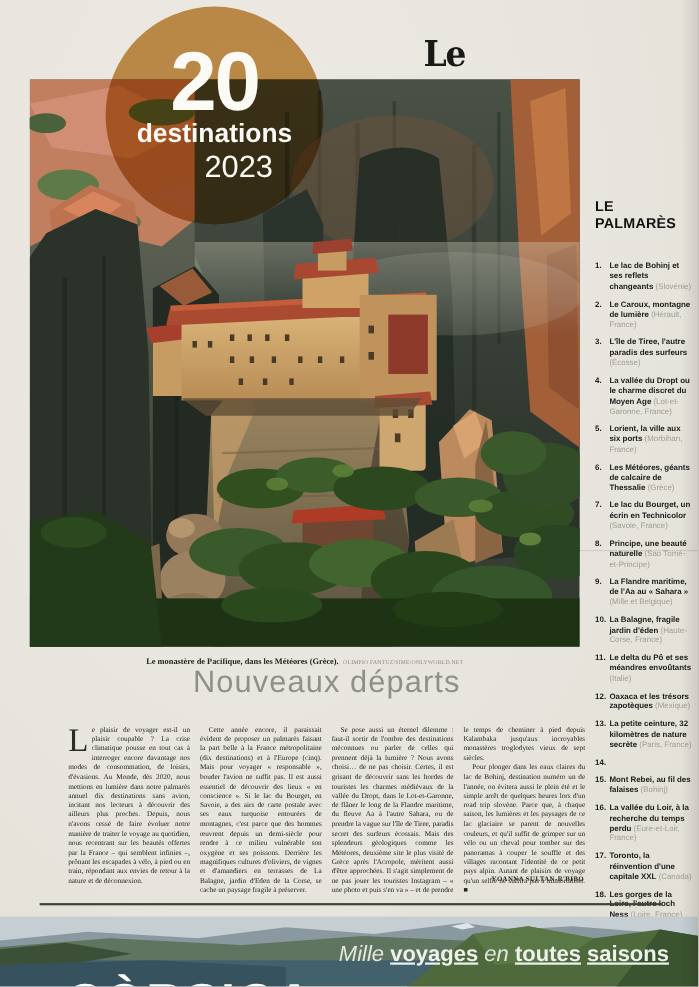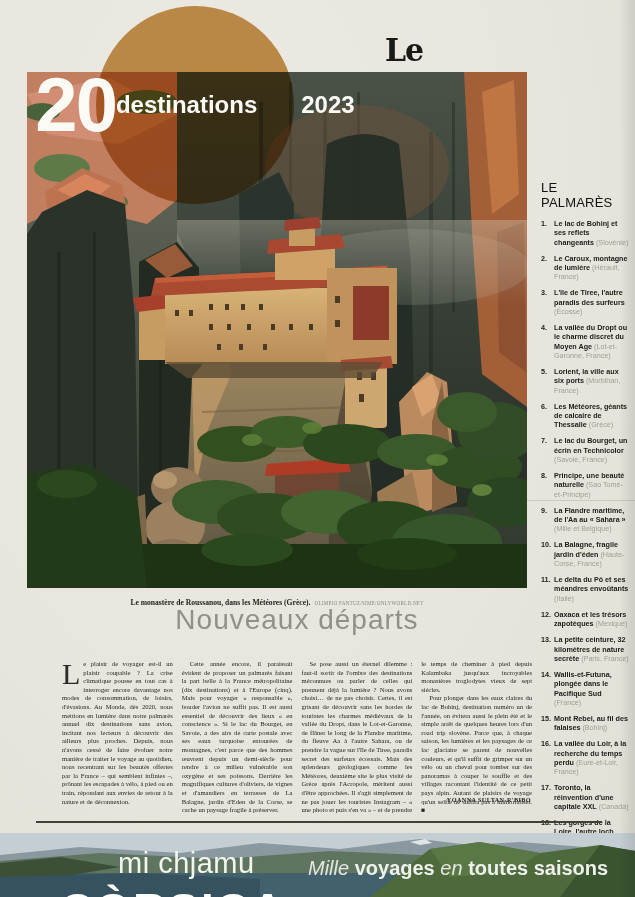--- a/index.html
+++ b/index.html
@@ -16,25 +16,25 @@
         letter-spacing:-1px;color:#191916;transform:scaleY(1.08);}
 
   
   .photo{position:absolute;left:27px;top:72px;width:500px;height:516px;}
   .photo svg{display:block;width:100%;height:100%;}
 
   
   .badge-circle{position:absolute;left:96px;top:6px;width:198px;height:198px;border-radius:50%;
         background:#c9964f;mix-blend-mode:multiply;}
   .badge-text{position:absolute;left:96px;top:6px;width:198px;height:198px;border-radius:50%;
-        display:flex;flex-direction:row;align-items:center;justify-content:center;
+        display:flex;flex-direction:column;align-items:center;justify-content:center;
         font-family:"Liberation Sans", sans-serif;color:#fbfaf5;text-align:center;}
   .badge-num{font-size:76px;font-weight:bold;line-height:0.88;letter-spacing:-2px;}
   .badge-word{font-size:24px;font-weight:bold;line-height:1.12;}
-  .badge-year{font-size:24px;font-weight:bold;line-height:1.12;margin-left:44px;}
+  .badge-year{font-size:28px;font-weight:normal;line-height:1.12;margin-left:44px;}
 
   
   .caption{position:absolute;left:27px;top:591px;width:500px;text-align:center;}
   .caption b{font-size:7.6px;color:#23231f;}
   .caption .credit{font-size:5.2px;color:#8c8a82;letter-spacing:0.2px;}
 
   
   .headline{position:absolute;left:62px;top:604px;width:470px;text-align:center;
         font-family:"Liberation Sans", sans-serif;font-weight:300;
         font-size:28px;color:#8f9189;letter-spacing:1px;}
@@ -47,40 +47,40 @@
   .article p{margin:0;}
   .article p.ind{text-indent:8px;}
   .dropcap{float:left;font-size:30px;line-height:25px;padding:1px 3px 0 0;color:#2b2b27;
         font-family:"Liberation Serif", serif;}
   .byline{position:absolute;left:420px;top:796px;width:111px;text-align:right;
         font-size:6.2px;font-weight:bold;letter-spacing:0.4px;color:#23231f;}
 
   
   .palmares{position:absolute;left:541px;top:180px;width:88px;
         font-family:"Liberation Sans", sans-serif;}
-  .pal-title{font-size:13px;font-weight:normal;color:#121210;letter-spacing:0.2px;margin:0 0 9px 0;}
+  .pal-title{font-size:13px;font-weight:bold;color:#121210;letter-spacing:0.2px;margin:0 0 27px 0;}
   .pal-list{list-style:none;margin:0;padding:0;}
   .pal-item{display:flex;margin-bottom:6.8px;font-size:7.2px;line-height:9.3px;}
   .pal-num{flex:0 0 13px;font-weight:bold;color:#1c1c1a;}
   .pal-body{flex:1;}
   .pal-body b{color:#1c1c1a;text-align:right;}
   .pal-loc{color:#a09d93;font-weight:normal;}
 
   
   .divider{position:absolute;left:36px;top:821px;width:566px;height:2px;background:#3e4233;}
   .ad{position:absolute;left:0;top:833px;width:635px;height:64px;overflow:hidden;}
   .ad svg{display:block;width:100%;height:100%;}
   .ad-mi{position:absolute;left:118px;top:14px;font-family:"Liberation Sans", sans-serif;
         font-size:29px;color:#f3f5f1;letter-spacing:0.5px;}
   .ad-big{position:absolute;left:60px;top:50px;font-family:"Liberation Sans", sans-serif;
         font-weight:800;font-size:46px;letter-spacing:2px;color:#fdfdfa;}
   .ad-tag{position:absolute;left:308px;top:24px;font-family:"Liberation Sans", sans-serif;
         font-size:20px;color:#eef1ec;}
   .ad-tag .lt{font-weight:300;opacity:0.92;font-style:italic;}
-  .ad-tag .bd{font-weight:bold;}
+  .ad-tag .bd{font-weight:bold;text-decoration:underline;}
 </style>
 </head>
 <body>
 
 <div id="page">
 
   <div class="masthead">Le Monde</div>
 
   <div class="photo">
     <svg viewBox="0 0 500 516" preserveAspectRatio="none">
@@ -233,21 +233,21 @@
   </div>
 
   <div class="badge-circle"></div>
   <div class="badge-text">
     <div class="badge-num">20</div>
     <div class="badge-word">destinations</div>
     <div class="badge-year">2023</div>
   </div>
 
   <div class="caption">
-    <b>Le monastère de Roussanou, dans les Météores (Grèce).</b>
+    <b>Le monastère de Pacifique, dans les Météores (Grèce).</b>
     <span class="credit">OLIMPIO FANTUZ/SIME/ONLYWORLD.NET</span>
   </div>
 
   <div class="headline">Nouveaux départs</div>
 
   <div class="article">
     <p><span class="dropcap">L</span><span>e plaisir de voyager est-il un plaisir coupable ? La crise climatique pousse en tout cas à interroger encore davantage nos modes de consommation, de loisirs, d'évasions. Au Monde, dès 2020, nous mettions en lumière dans notre palmarès annuel dix destinations sans avion, incitant nos lecteurs à découvrir des ailleurs plus proches. Depuis, nous n'avons cessé de faire évoluer notre manière de traiter le voyage au quotidien, nous recentrant sur les beautés offertes par la France – qui semblent infinies –, prônant les escapades à vélo, à pied ou en train, répondant aux envies de retour à la nature et de déconnexion.</span></p>
     <p class="ind">Cette année encore, il paraissait évident de proposer un palmarès faisant la part belle à la France métropolitaine (dix destinations) et à l'Europe (cinq). Mais pour voyager « responsable », bouder l'avion ne suffit pas. Il est aussi essentiel de découvrir des lieux « en conscience ». Si le lac du Bourget, en Savoie, a des airs de carte postale avec ses eaux turquoise entourées de montagnes, c'est parce que des hommes œuvrent depuis un demi-siècle pour rendre à ce milieu vulnérable son oxygène et ses poissons. Derrière les magnifiques cultures d'oliviers, de vignes et d'amandiers en terrasses de La Balagne, jardin d'Eden de la Corse, se cache un paysage fragile à préserver.</p>
     <p class="ind">Se pose aussi un éternel dilemme : faut-il sortir de l'ombre des destinations méconnues ou parler de celles qui prennent déjà la lumière ? Nous avons choisi… de ne pas choisir. Certes, il est grisant de découvrir sans les hordes de touristes les charmes médiévaux de la vallée du Dropt, dans le Lot-et-Garonne, de flâner le long de la Flandre maritime, du fleuve Aa à l'autre Sahara, ou de prendre la vague sur l'île de Tiree, paradis secret des surfeurs écossais. Mais des splendeurs géologiques comme les Météores, deuxième site le plus visité de Grèce après l'Acropole, méritent aussi d'être approchées. Il s'agit simplement de ne pas jouer les touristes Instagram – « une photo et puis s'en va » – et de prendre le temps de cheminer à pied depuis Kalambaka jusqu'aux incroyables monastères troglodytes vieux de sept siècles.</p>
     <p class="ind">Pour plonger dans les eaux claires du lac de Bohinj, destination numéro un de l'année, on évitera aussi le plein été et le simple arrêt de quelques heures lors d'un road trip slovène. Parce que, à chaque saison, les lumières et les paysages de ce lac glaciaire se parent de nouvelles couleurs, et qu'il suffit de grimper sur un vélo ou un cheval pour tomber sur des panoramas à couper le souffle et des villages racontant l'identité de ce petit pays alpin. Autant de plaisirs de voyage qu'un selfie ne suffira pas à immortaliser. ■</p>
@@ -304,21 +304,20 @@
       <li class="pal-item">
           <span class="pal-num">12.</span>
           <span class="pal-body"><b>Oaxaca et les trésors zapotèques</b> <span class="pal-loc">(Mexique)</span></span>
         </li>
       <li class="pal-item">
           <span class="pal-num">13.</span>
           <span class="pal-body"><b>La petite ceinture, 32 kilomètres de nature secrète</b> <span class="pal-loc">(Paris, France)</span></span>
         </li>
       <li class="pal-item">
           <span class="pal-num">14.</span>
-          <span class="pal-body"><b>Wallis-et-Futuna, plongée dans le Pacifique Sud</b> <span class="pal-loc">(France)</span></span>
         </li>
       <li class="pal-item">
           <span class="pal-num">15.</span>
           <span class="pal-body"><b>Mont Rebei, au fil des falaises</b> <span class="pal-loc">(Bohinj)</span></span>
         </li>
       <li class="pal-item">
           <span class="pal-num">16.</span>
           <span class="pal-body"><b>La vallée du Loir, à la recherche du temps perdu</b> <span class="pal-loc">(Eure-et-Loir, France)</span></span>
         </li>
       <li class="pal-item">
@@ -348,21 +347,20 @@
       <path d="M410,9 L425,6 L432,10 L420,12 Z" fill="#e8edf0" opacity="0.9"></path>
       <path d="M462,13 L474,10 L480,14 L468,16 Z" fill="#e8edf0" opacity="0.8"></path>
       <path d="M0,28 L100,20 L220,26 L330,18 L420,22 L635,26 L635,44 L0,44 Z" fill="#5f7560"></path>
       <rect x="0" y="40" width="635" height="24" fill="#43606d"></rect>
       <path d="M370,64 L430,16 L480,9 L540,20 L600,12 L635,18 L635,64 Z" fill="#4e6a3c"></path>
       <path d="M430,16 L480,9 L540,20 L510,40 L450,44 Z" fill="#5d7c48" opacity="0.8"></path>
       <path d="M560,64 L600,12 L635,18 L635,64 Z" fill="#3a5430"></path>
       <path d="M0,30 L60,24 L120,34 L60,44 L0,46 Z" fill="#3c5038"></path>
       <path d="M0,44 L140,40 L260,46 L260,64 L0,64 Z" fill="#35525e"></path>
     </svg>
-    <div class="ad-mi">mi chjamu</div>
     <div class="ad-big">CÒRSICA</div>
     <div class="ad-tag">
       <span class="lt">Mille</span>
       <span class="bd">voyages</span>
       <span class="lt">en</span>
       <span class="bd">toutes</span>
       <span class="bd">saisons</span>
     </div>
   </div>
 

